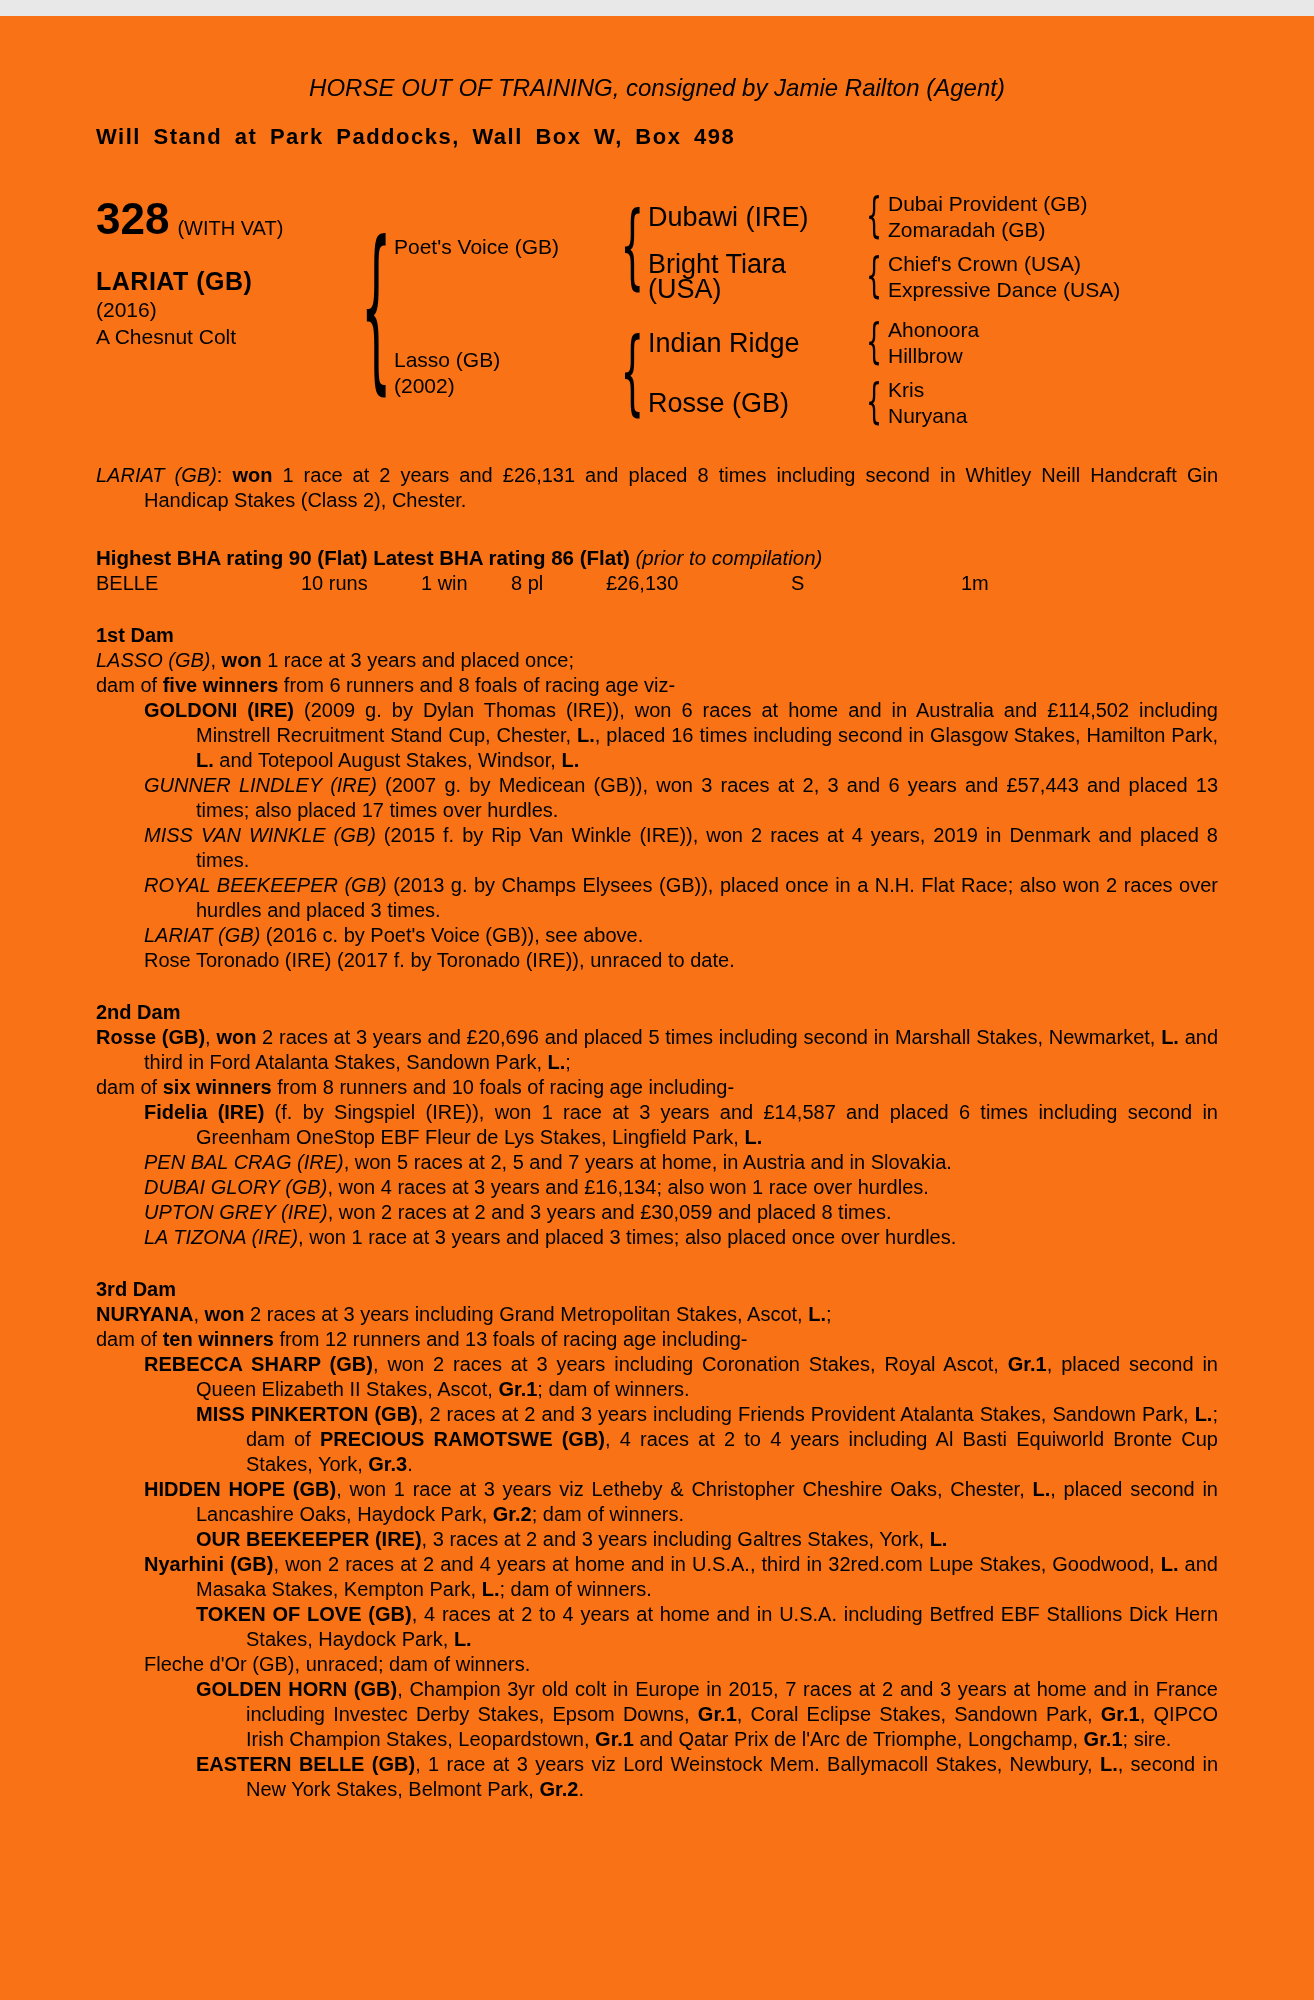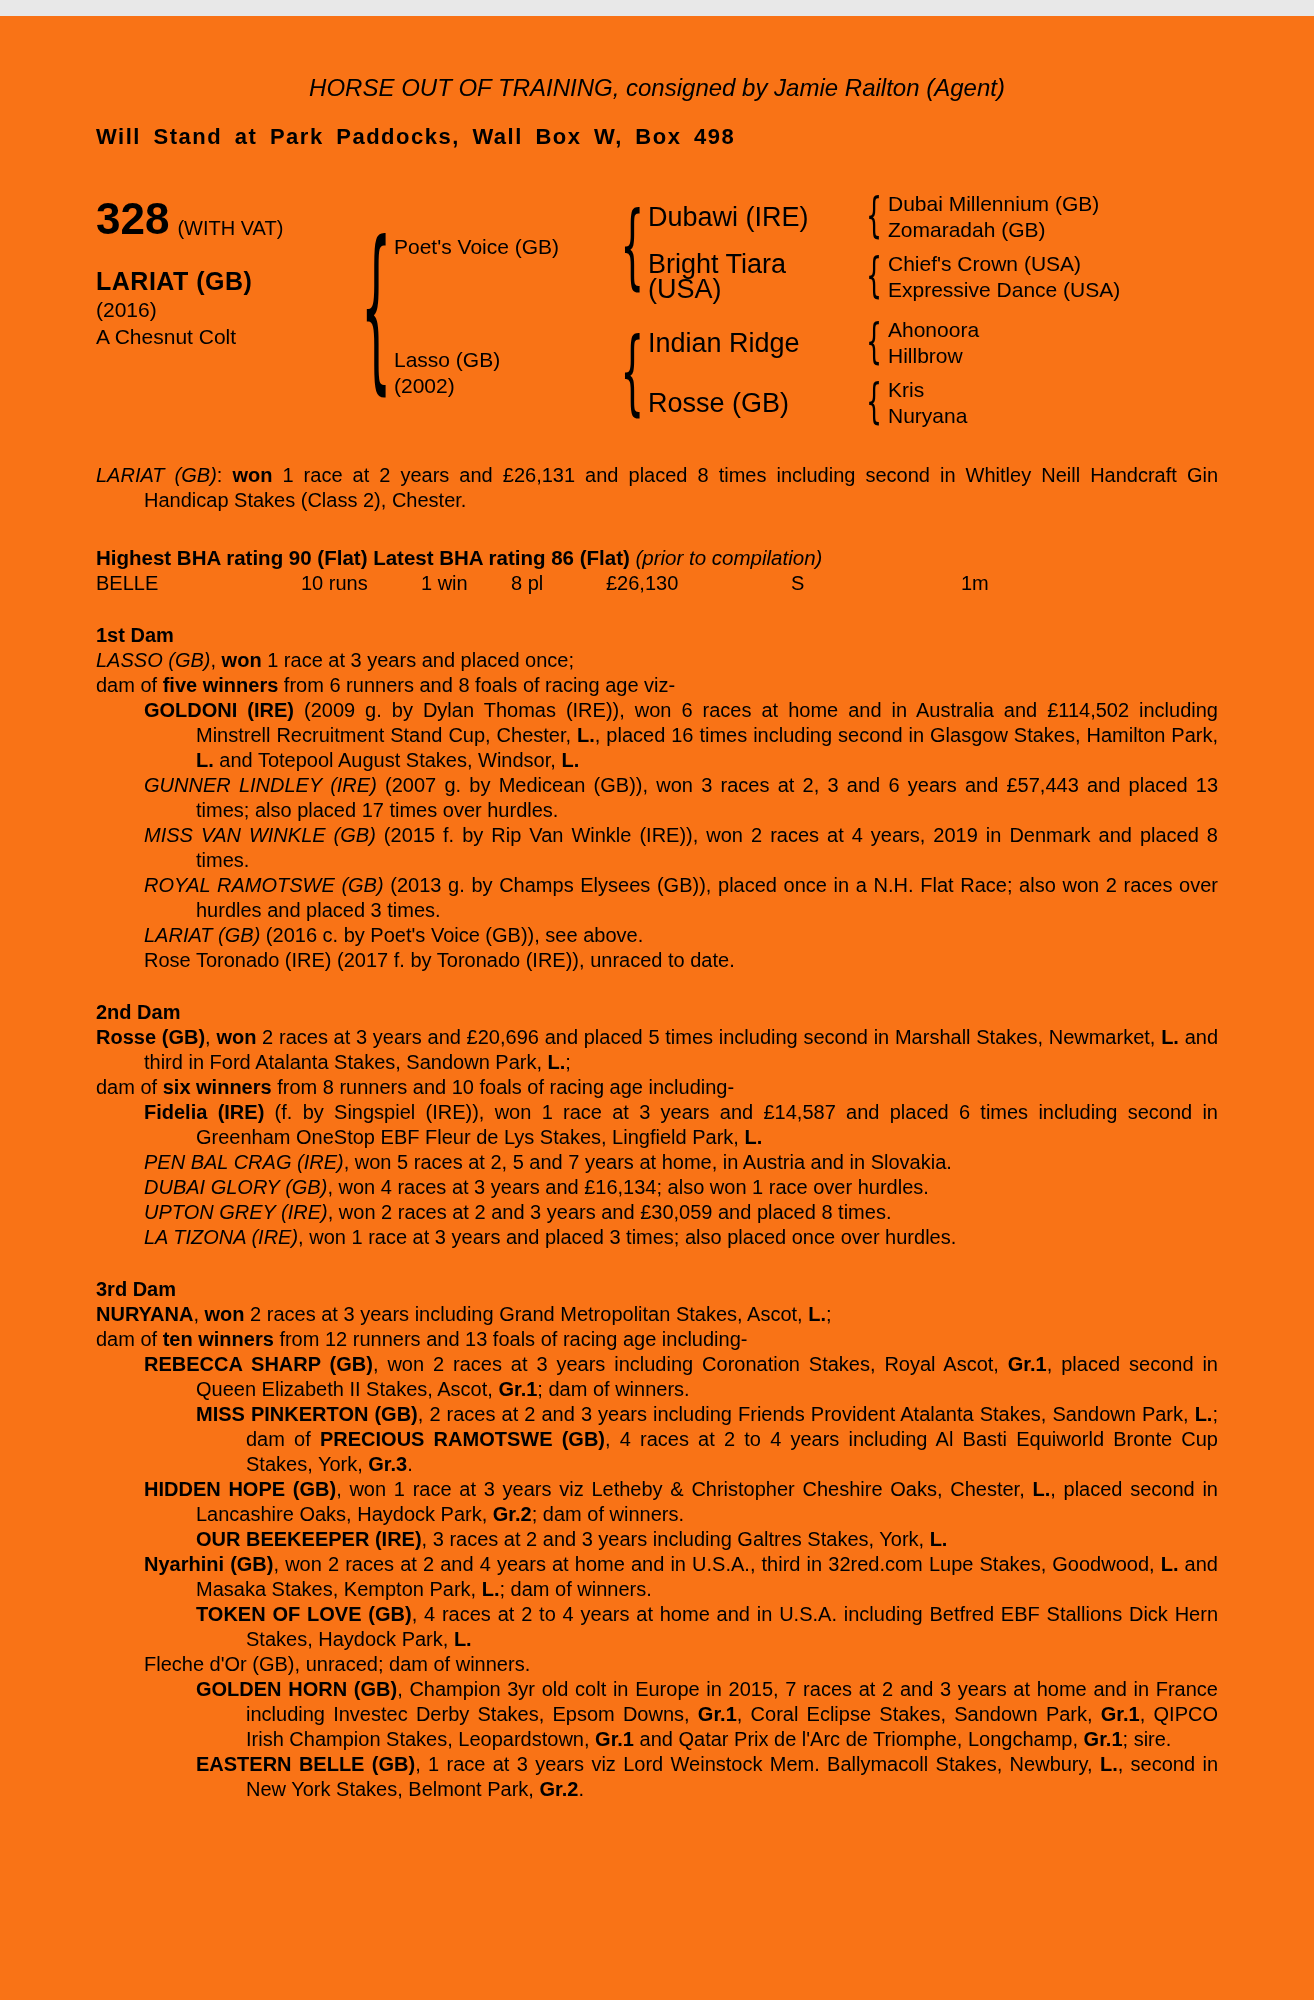--- a/index.html
+++ b/index.html
@@ -110,21 +110,21 @@
         <div class="brace brace-mid">
             <span>{</span>
           </div>
         <div class="gps">
           <div class="gp-row">
             <div class="gp-name">Dubawi (IRE)</div>
             <div class="brace brace-sm">
                 <span>{</span>
               </div>
             <div class="ggps">
-              <div class="ggp">Dubai Millennium (GB)</div>
+              <div class="ggp">Dubai Provident (GB)</div>
               <div class="ggp">Zomaradah (GB)</div>
             </div>
           </div>
           <div class="gp-row">
             <div class="gp-name">Bright Tiara (USA)</div>
             <div class="brace brace-sm">
                 <span>{</span>
               </div>
             <div class="ggps">
               <div class="ggp">Chief's Crown (USA)</div>
@@ -183,21 +183,21 @@
   </div>
 
   <div class="section">
     <div class="sec-head">1st Dam</div>
     <div>
         <div class="para lvl0"><span class="i">LASSO (GB)</span><span>, </span><span class="b">won</span><span> 1 race at 3 years and placed once;</span></div>
         <div class="para lvl0"><span>dam of </span><span class="b">five winners</span><span> from 6 runners and 8 foals of racing age viz-</span></div>
         <div class="para lvl1"><span class="b">GOLDONI (IRE)</span><span> (2009 g. by Dylan Thomas (IRE)), won 6 races at home and in Australia and £114,502 including Minstrell Recruitment Stand Cup, Chester, </span><span class="b">L.</span><span>, placed 16 times including second in Glasgow Stakes, Hamilton Park, </span><span class="b">L.</span><span> and Totepool August Stakes, Windsor, </span><span class="b">L.</span></div>
         <div class="para lvl1"><span class="i">GUNNER LINDLEY (IRE)</span><span> (2007 g. by Medicean (GB)), won 3 races at 2, 3 and 6 years and £57,443 and placed 13 times; also placed 17 times over hurdles.</span></div>
         <div class="para lvl1"><span class="i">MISS VAN WINKLE (GB)</span><span> (2015 f. by Rip Van Winkle (IRE)), won 2 races at 4 years, 2019 in Denmark and placed 8 times.</span></div>
-        <div class="para lvl1"><span class="i">ROYAL RAMOTSWE (GB)</span><span> (2013 g. by Champs Elysees (GB)), placed once in a N.H. Flat Race; also won 2 races over hurdles and placed 3 times.</span></div>
+        <div class="para lvl1"><span class="i">ROYAL BEEKEEPER (GB)</span><span> (2013 g. by Champs Elysees (GB)), placed once in a N.H. Flat Race; also won 2 races over hurdles and placed 3 times.</span></div>
         <div class="para lvl1"><span class="i">LARIAT (GB)</span><span> (2016 c. by Poet's Voice (GB)), see above.</span></div>
         <div class="para lvl1"><span>Rose Toronado (IRE) (2017 f. by Toronado (IRE)), unraced to date.</span></div>
       </div>
   </div>
 
   <div class="section">
     <div class="sec-head">2nd Dam</div>
     <div>
         <div class="para lvl0"><span class="b">Rosse (GB)</span><span>, </span><span class="b">won</span><span> 2 races at 3 years and £20,696 and placed 5 times including second in Marshall Stakes, Newmarket, </span><span class="b">L.</span><span> and third in Ford Atalanta Stakes, Sandown Park, </span><span class="b">L.</span><span>;</span></div>
         <div class="para lvl0"><span>dam of </span><span class="b">six winners</span><span> from 8 runners and 10 foals of racing age including-</span></div>

